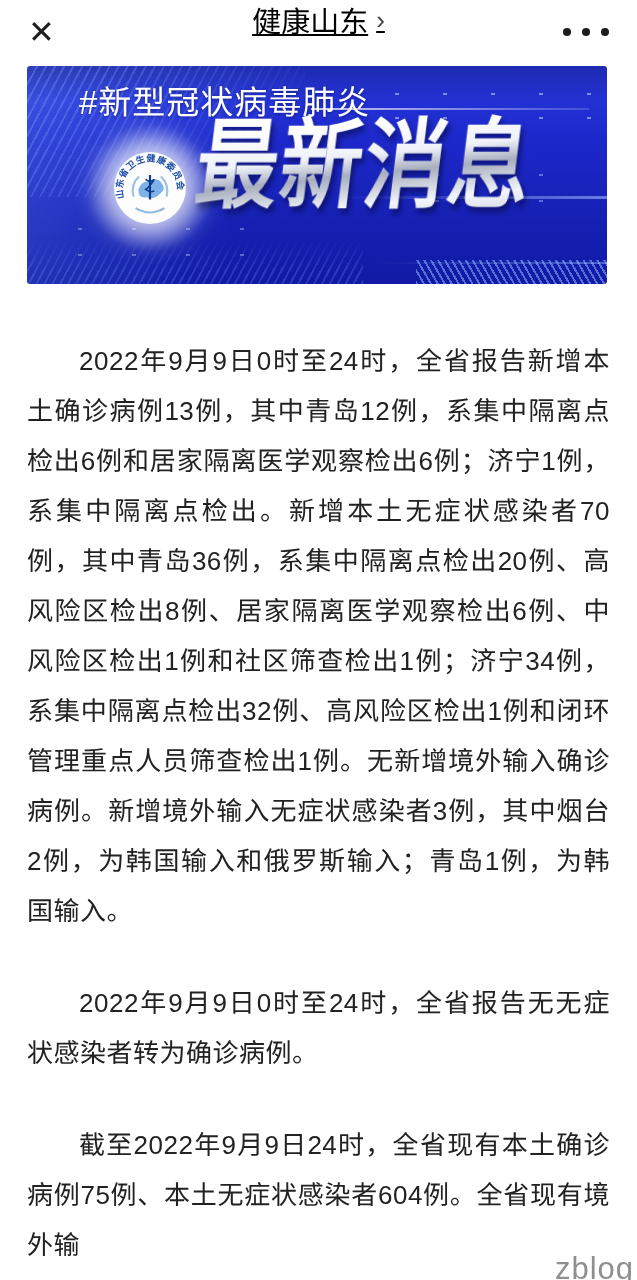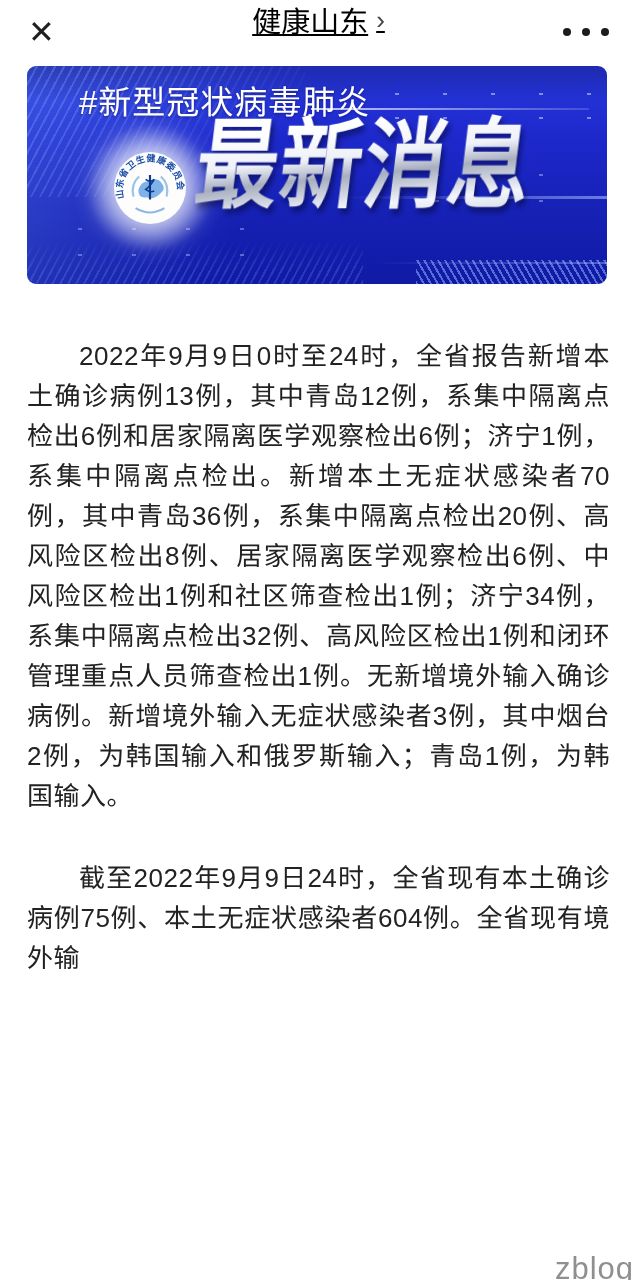--- a/index.html
+++ b/index.html
@@ -30,21 +30,21 @@
   .nav-title .chev{
     font-size:26px;color:#444;font-weight:400;margin-top:2px;
   }
   .more-btn{display:flex;gap:11px;align-items:center;cursor:pointer;padding:6px 0;}
   .more-btn i{width:8px;height:8px;border-radius:50%;background:#1c1c1c;display:block;}
   
   .banner{
     position:relative;
     margin:2px 0 0 27px;
     width:580px;height:218px;
-    border-radius:9px;
+    border-radius:3px;
     overflow:hidden;
     background:
       radial-gradient(circle at 123px 122px, rgba(255,255,255,.55), rgba(255,255,255,0) 64px),
       linear-gradient(180deg, rgba(8,8,70,.30) 0%, rgba(8,8,70,0) 16%),
       linear-gradient(115deg, rgba(110,150,255,.30) 0%, rgba(110,150,255,0) 42%),
       linear-gradient(180deg,#2839dd 0%, #1d28cb 34%, #1722b8 62%, #101aa4 100%);
   }
   .banner .stripes-tl{
     position:absolute;left:0;top:0;width:48%;height:60%;
     background:repeating-linear-gradient(118deg, rgba(130,170,255,.30) 0 2px, rgba(130,170,255,0) 2px 8px);
@@ -111,21 +111,21 @@
     filter:drop-shadow(4px 5px 3px rgba(0,0,30,.45));
     letter-spacing:2px;
   }
   
   .article{
     box-sizing:border-box;
     padding:52px 27px 0 27px;
   }
   .article p{
     margin:0 0 42px 0;
-    font-size:26px;line-height:40px;
+    font-size:26px;line-height:50px;
     color:#222222;
     text-align:justify;
     text-indent:2em;
     letter-spacing:0.5px;
   }
   .article p:last-child{margin-bottom:0;}
   
   .watermark{
     position:absolute;right:3px;bottom:-7px;
     font-size:31px;color:#8f8f8f;letter-spacing:1px;
@@ -177,16 +177,17 @@
       <line x1="50" y1="32" x2="50" y2="66" stroke="#0d3a8c" stroke-width="3"></line>
       <path d="M44,38 q6,5 12,0 q-6,10 -12,14 q6,5 12,2" stroke="#0d3a8c" stroke-width="2.2" fill="none"></path>
     </svg>
   </div>
 
   <div class="banner-title">最新消息</div>
 </div>
 
 <div class="article">
   <p>2022年9月9日0时至24时，全省报告新增本土确诊病例13例，其中青岛12例，系集中隔离点检出6例和居家隔离医学观察检出6例；济宁1例，系集中隔离点检出。新增本土无症状感染者70例，其中青岛36例，系集中隔离点检出20例、高风险区检出8例、居家隔离医学观察检出6例、中风险区检出1例和社区筛查检出1例；济宁34例，系集中隔离点检出32例、高风险区检出1例和闭环管理重点人员筛查检出1例。无新增境外输入确诊病例。新增境外输入无症状感染者3例，其中烟台2例，为韩国输入和俄罗斯输入；青岛1例，为韩国输入。</p>
+  <p>2022年9月9日0时至24时，全省报告无无症状感染者转为确诊病例。</p>
   <p><span>截至2022年9月9日24时，全省现有本土确诊病例75例、本土无症状感染者604例。全省现有境外输</span></p>
 </div>
 
 <div class="watermark">zblog</div>
 
 </body></html>

